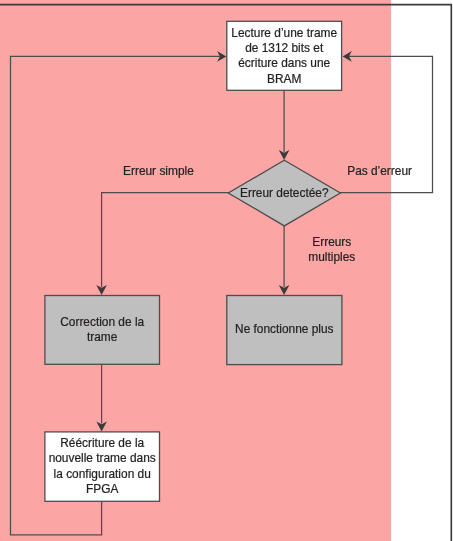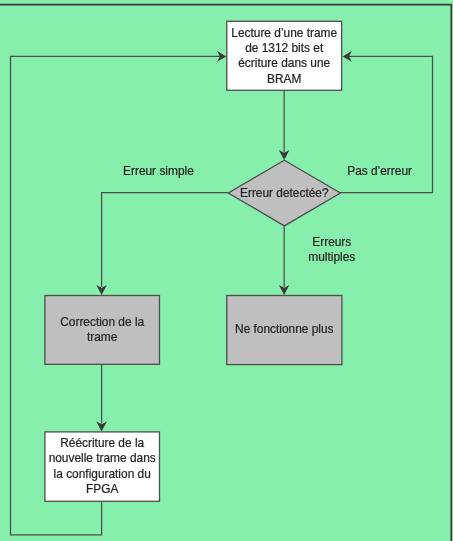--- a/index.html
+++ b/index.html
@@ -1,17 +1,17 @@
 <!DOCTYPE html>
 <html><head>
 <meta charset="utf-8">
 <style>
   html,body{margin:0;padding:0;background:#ffffff;}
   body{width:453px;height:541px;font-family:"Liberation Sans",sans-serif;overflow:hidden;}
-  #figure{position:relative;width:453px;height:541px;background:#86efac;}
+  #figure{position:relative;width:391px;height:541px;background:#fca5a5;}
   svg{display:block;}
   text{font-family:"Liberation Sans",sans-serif;font-size:11.9px;fill:#231f20;
        stroke:#231f20;stroke-width:0.22px;paint-order:stroke fill;
        will-change:transform;white-space:pre;}
 </style>
 </head>
 <body>
 
 <div id="figure">
   <svg width="453" height="541" viewBox="0 0 453 541" shape-rendering="geometricPrecision">

